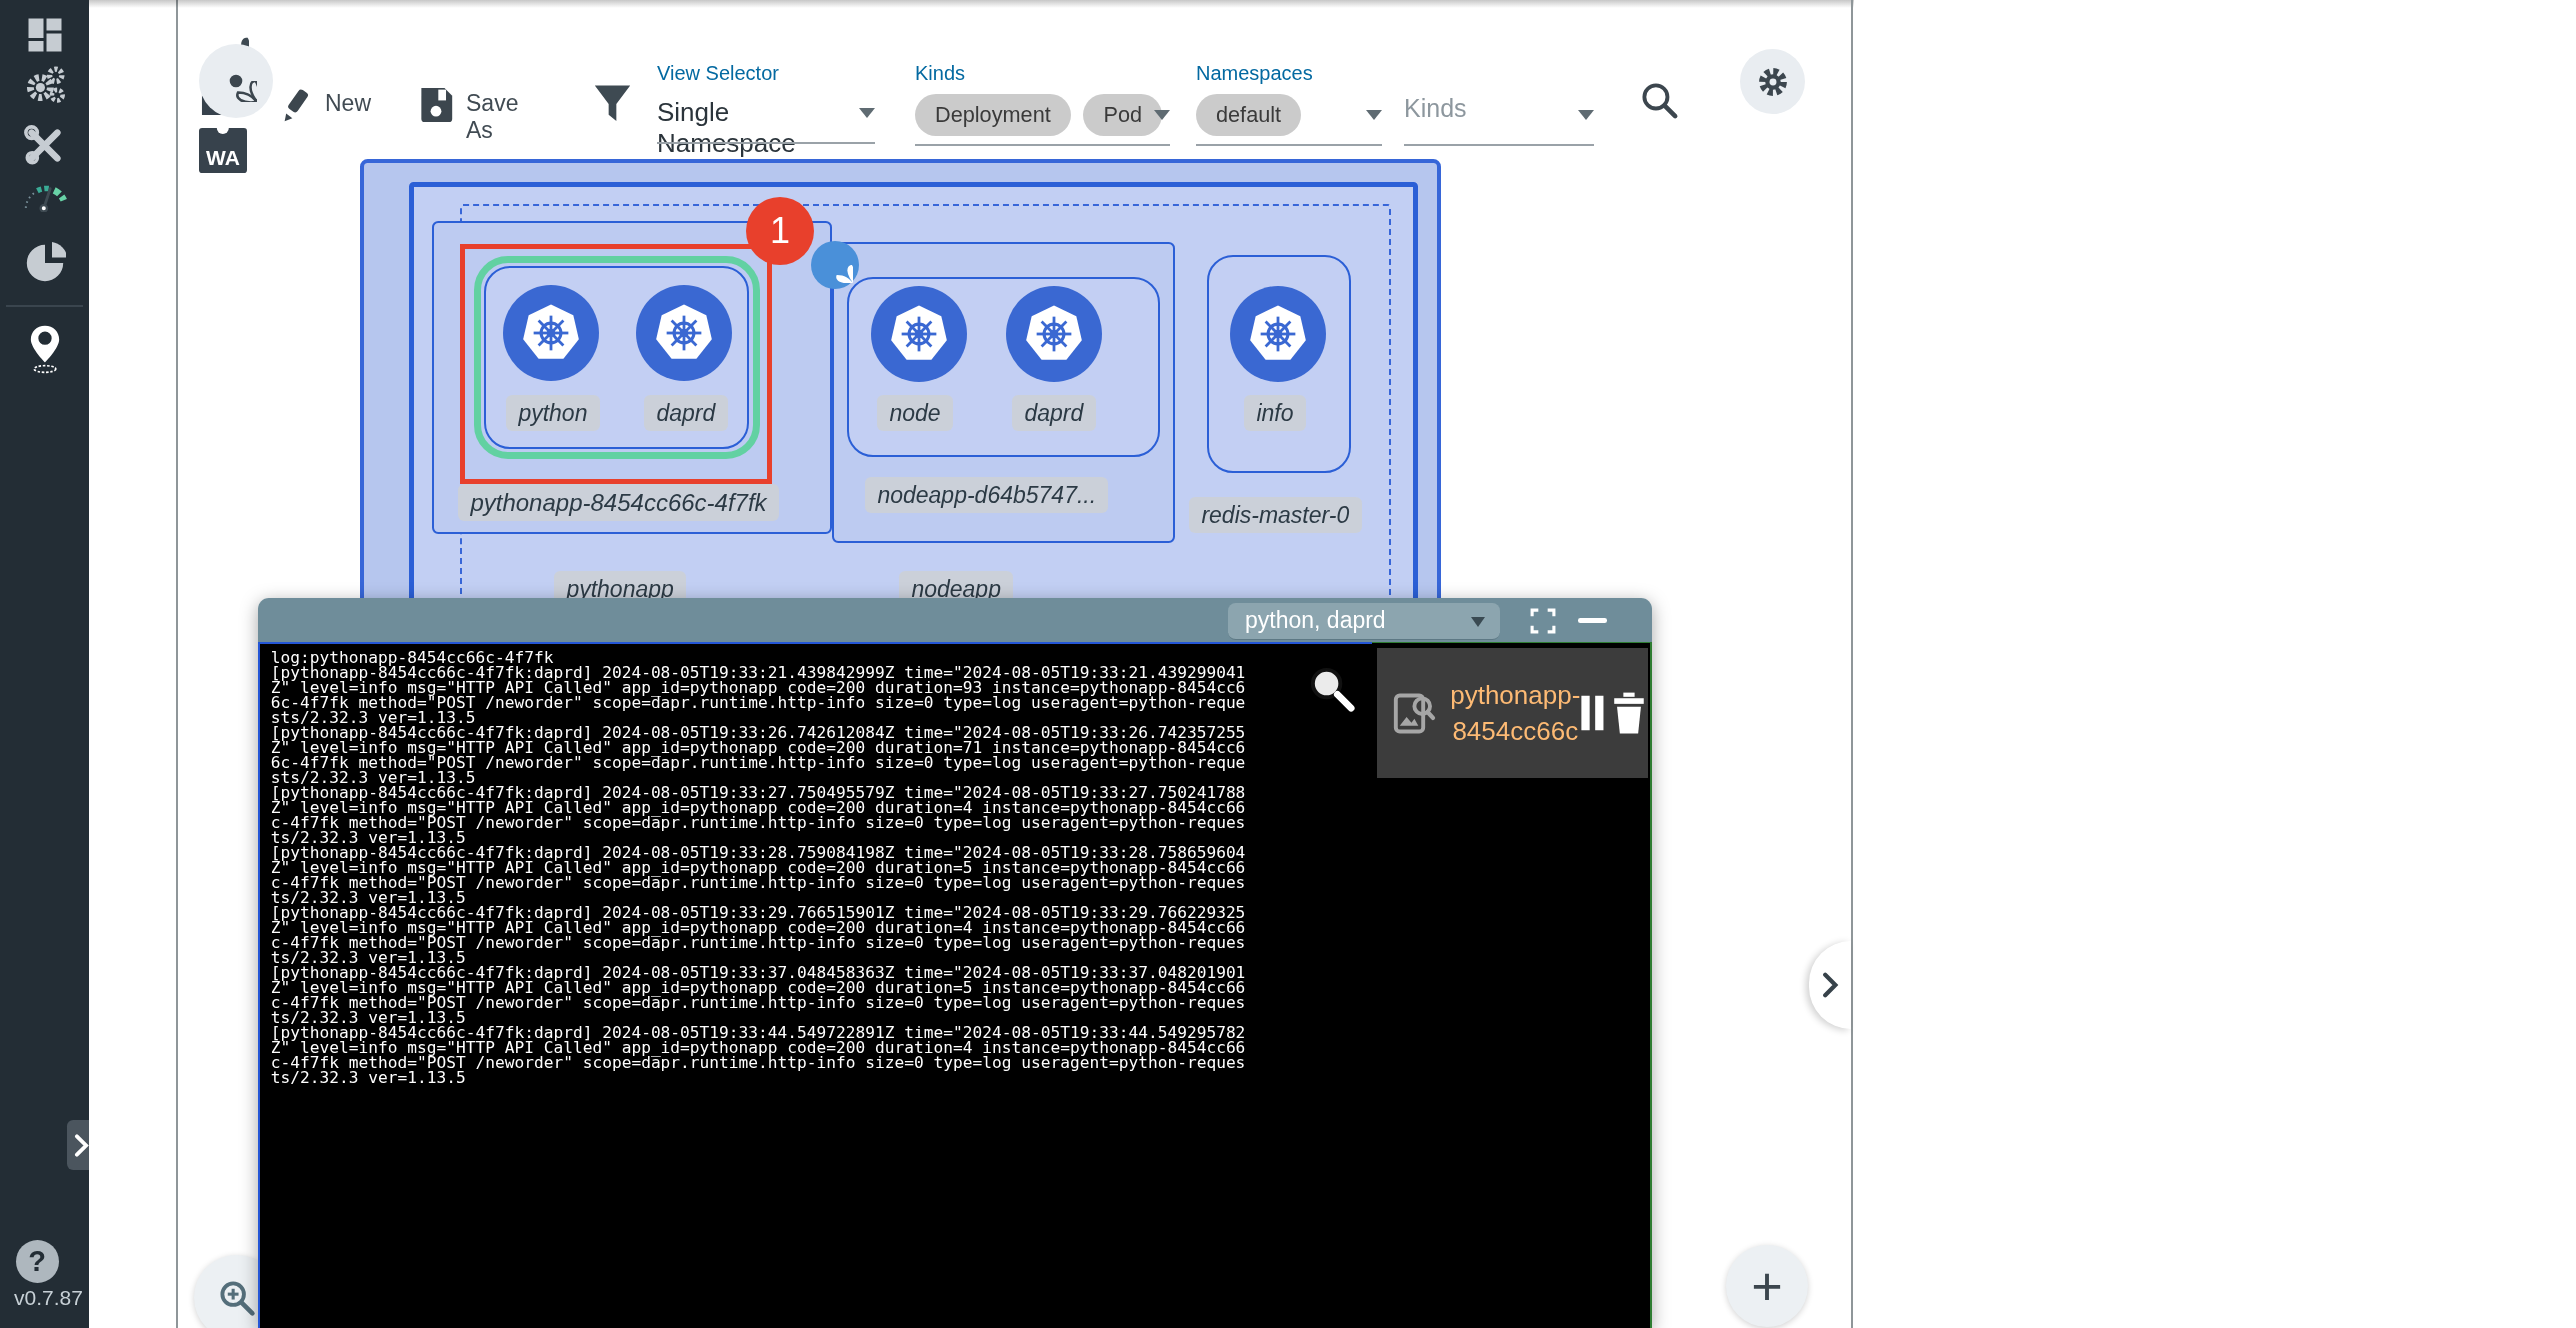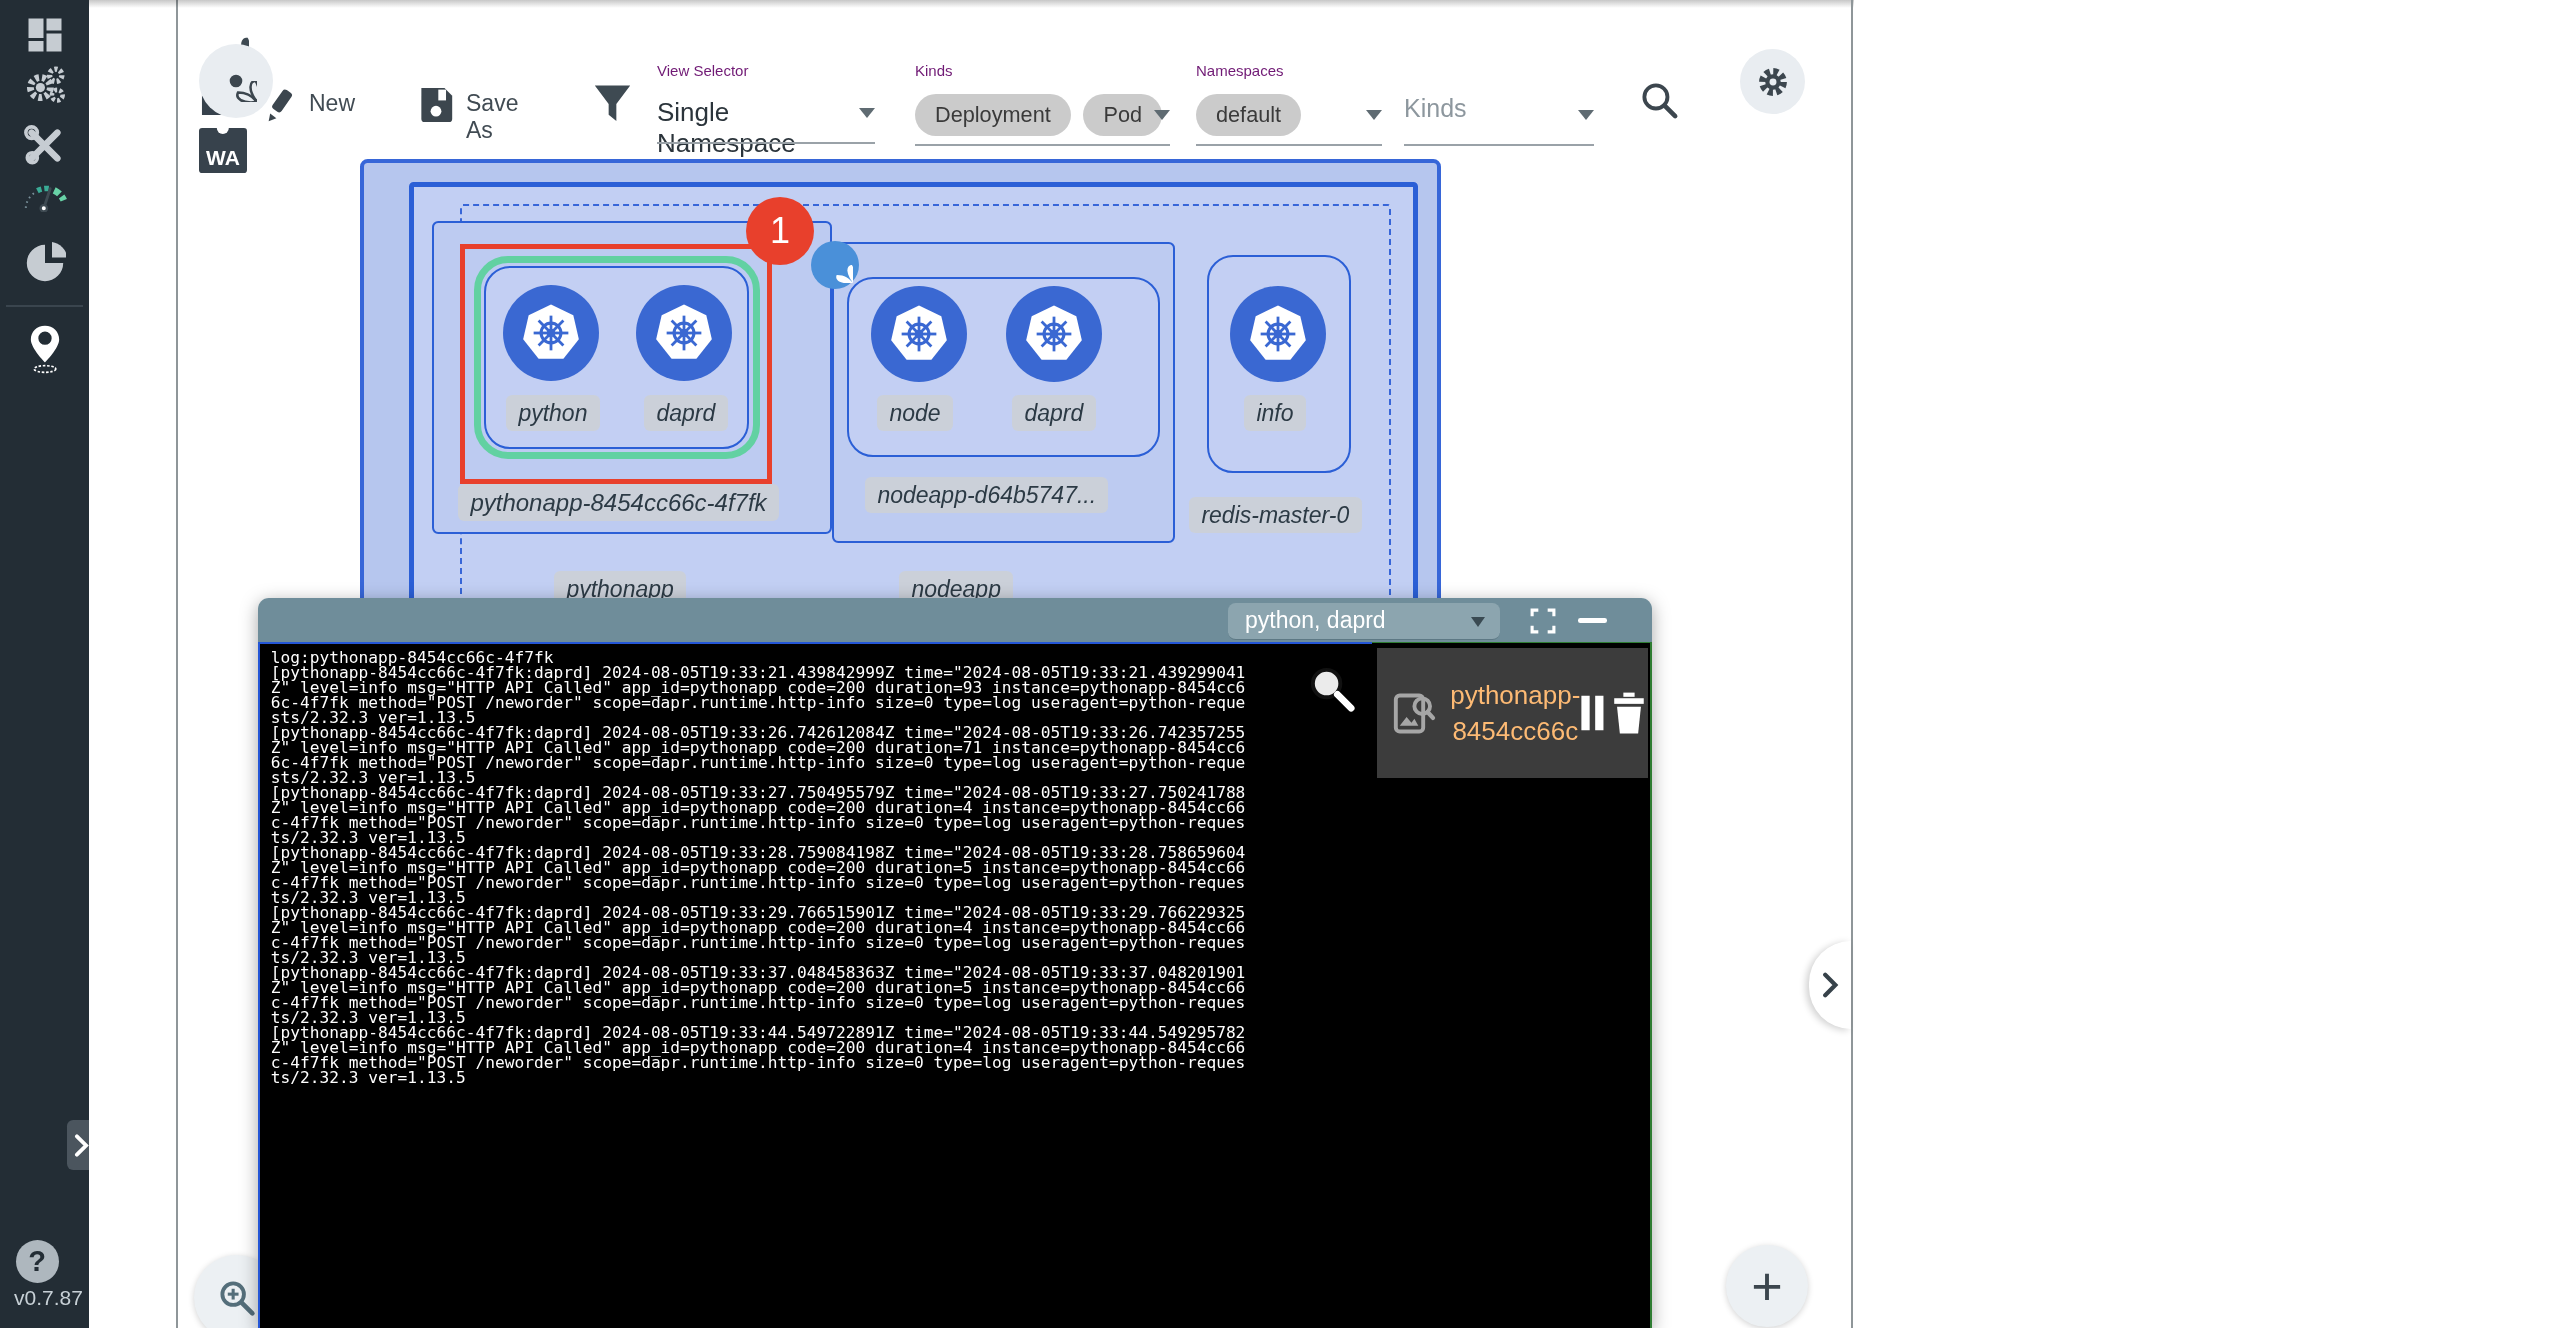--- a/index.html
+++ b/index.html
@@ -17,21 +17,21 @@
   .version{left:14px;top:1286px;color:#c7d0d6;font-size:21px;}
   .strip{left:89px;top:0;width:87px;height:1329px;background:#ffffff;}
   .strip-div{left:176px;top:0;width:1.5px;height:1329px;background:#8f9699;}
   .strip-ic{left:107px;width:54px;height:54px;display:flex;align-items:center;justify-content:center;}
   .wa-box{left:110px;top:128px;width:48px;height:45px;background:#37424c;border-radius:3.1px;color:#fff;
        font-weight:bold;font-size:21px;display:flex;align-items:flex-end;justify-content:center;padding-bottom:3.1px;box-sizing:border-box;}
   .wa-notch{position:absolute;top:0;left:50%;transform:translateX(-50%);width:12.4px;height:6.2px;background:#fff;border-radius:0 0 6.2px 6.2px;}
   .top-shade{left:89px;top:0;width:2487px;height:7.7px;background:linear-gradient(#00000038,transparent);}
   
   .circle-btn{border-radius:50%;background:#e9edf1;display:flex;align-items:center;justify-content:center;}
-  .tb-label{color:#701a75;font-size:15px;}
+  .tb-label{color:#0369a1;font-size:20px;}
   .tb-text{color:#414b53;font-size:23px;}
   .sel-value{color:#2b343b;font-size:26px;}
   .uline{height:1.5px;background:#9aa2a8;}
   .caret{width:0;height:0;border-left:8.5px solid transparent;border-right:8.5px solid transparent;border-top:10.8px solid #5f6b72;}
   .chip{background:#cbcbcb;border-radius:21.7px;color:#3a3a3a;font-size:21.7px;display:inline-flex;
         align-items:center;padding:0 20px;height:42px;}
   
   .outer-rect{left:360px;top:159px;width:1081px;height:1170px;background:#b6c6ee;border:4.6px solid #3766d8;border-radius:7.7px;box-sizing:border-box;}
   .inner-rect{left:409px;top:182px;width:1009px;height:1147px;background:#c2cff3;border:5.4px solid #2b5fd6;border-radius:4.6px;box-sizing:border-box;}
   .wm-clip{left:414px;top:187px;width:998px;height:1141px;overflow:hidden;pointer-events:none;}
@@ -195,21 +195,21 @@
 <div class="abs strip-div"></div>
 <div class="abs top-shade"></div>
 
 <header>
   <div class="abs circle-btn" style="left:199px;top:44px;width:74px;height:74px">
     <svg width="42" height="42" viewBox="-50 -50 100 100" fill="none" stroke="#3c464e" stroke-width="6">
         <use href="#pinwheel"></use>
         <circle cx="0" cy="0" r="12" fill="#3c464e"></circle>
       </svg>
   </div>
-  <div class="abs" style="left:264px;top:87px">
+  <div class="abs" style="left:280px;top:87px">
     <svg width="34" height="36" viewBox="0 0 44 46">
       <rect x="16" y="2" width="14" height="30" rx="4" transform="rotate(35 22 18)" fill="#3c464e"></rect>
       <path d="M8,34 L16,40 L6,44 Z" fill="#3c464e"></path>
     </svg>
     <span class="tb-text" style="position:absolute;left:45px;top:3.1px">New</span>
   </div>
   <div class="abs" style="left:418px;top:85px">
     <svg width="36" height="37" viewBox="0 0 46 48">
       <path d="M4,4 H34 L44,14 V44 a4,4 0 0 1 -4,4 H8 a4,4 0 0 1 -4,-4 Z" fill="#3c464e"></path>
       <rect x="26" y="6" width="10" height="14" fill="#ffffff"></rect>

